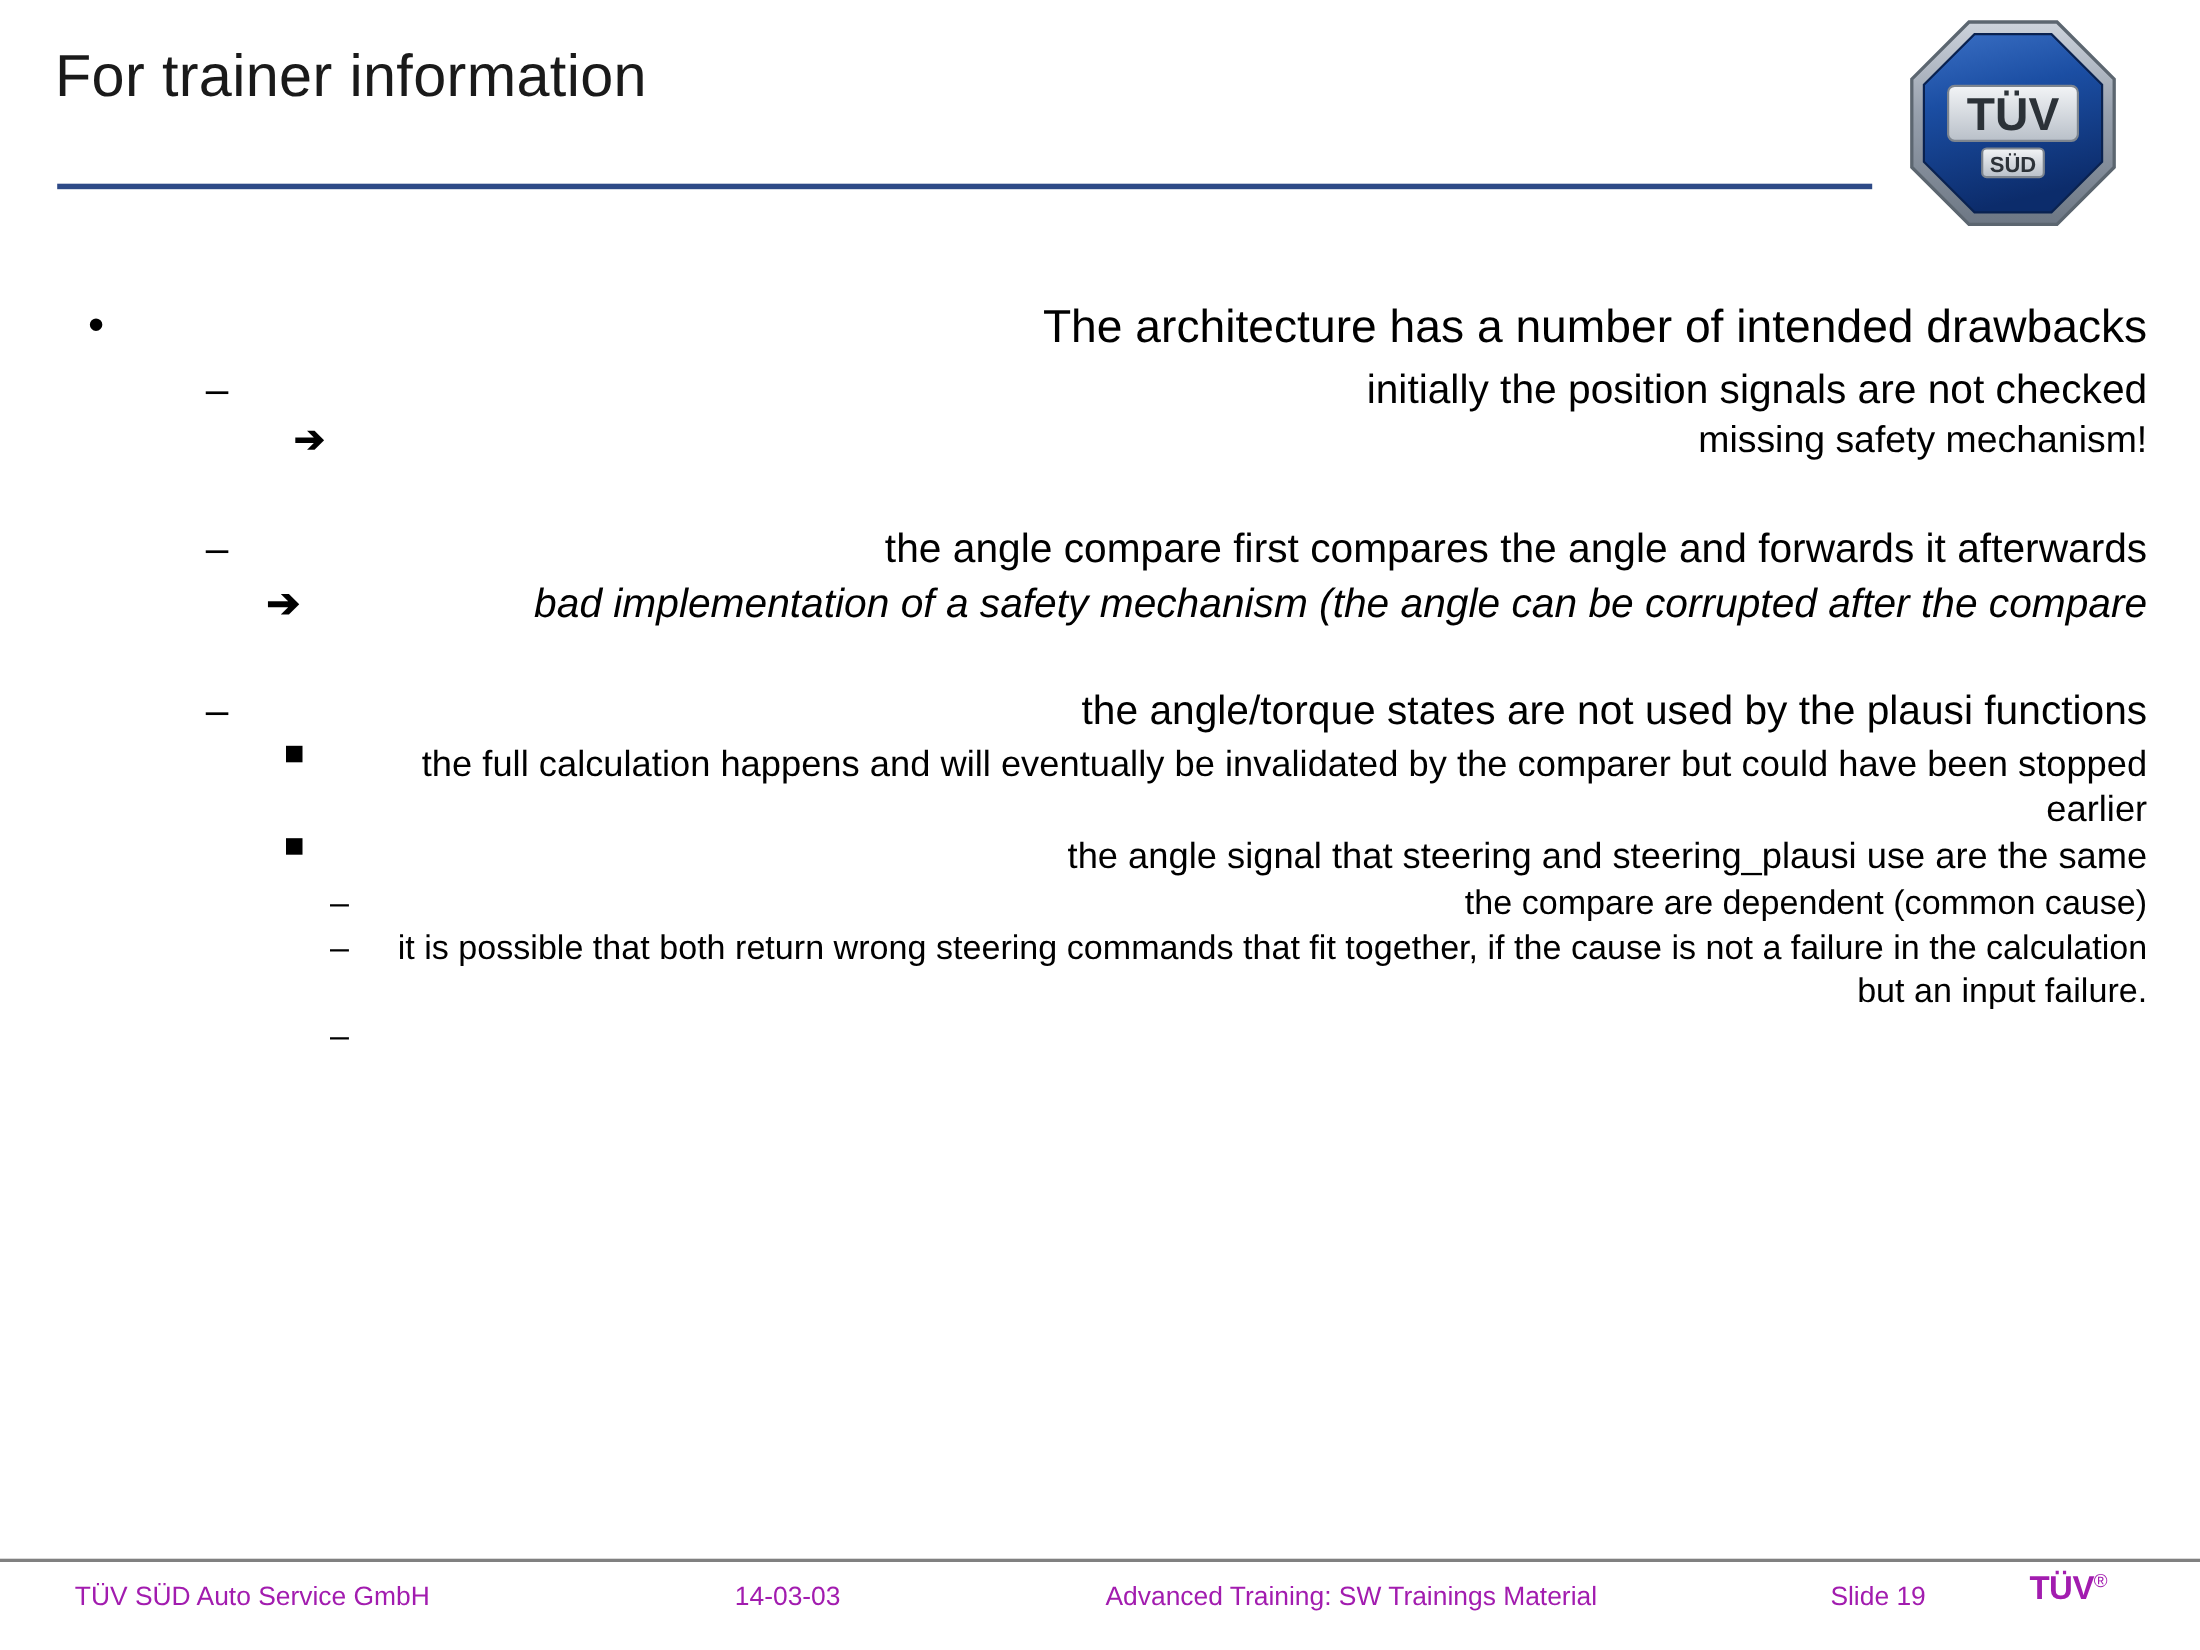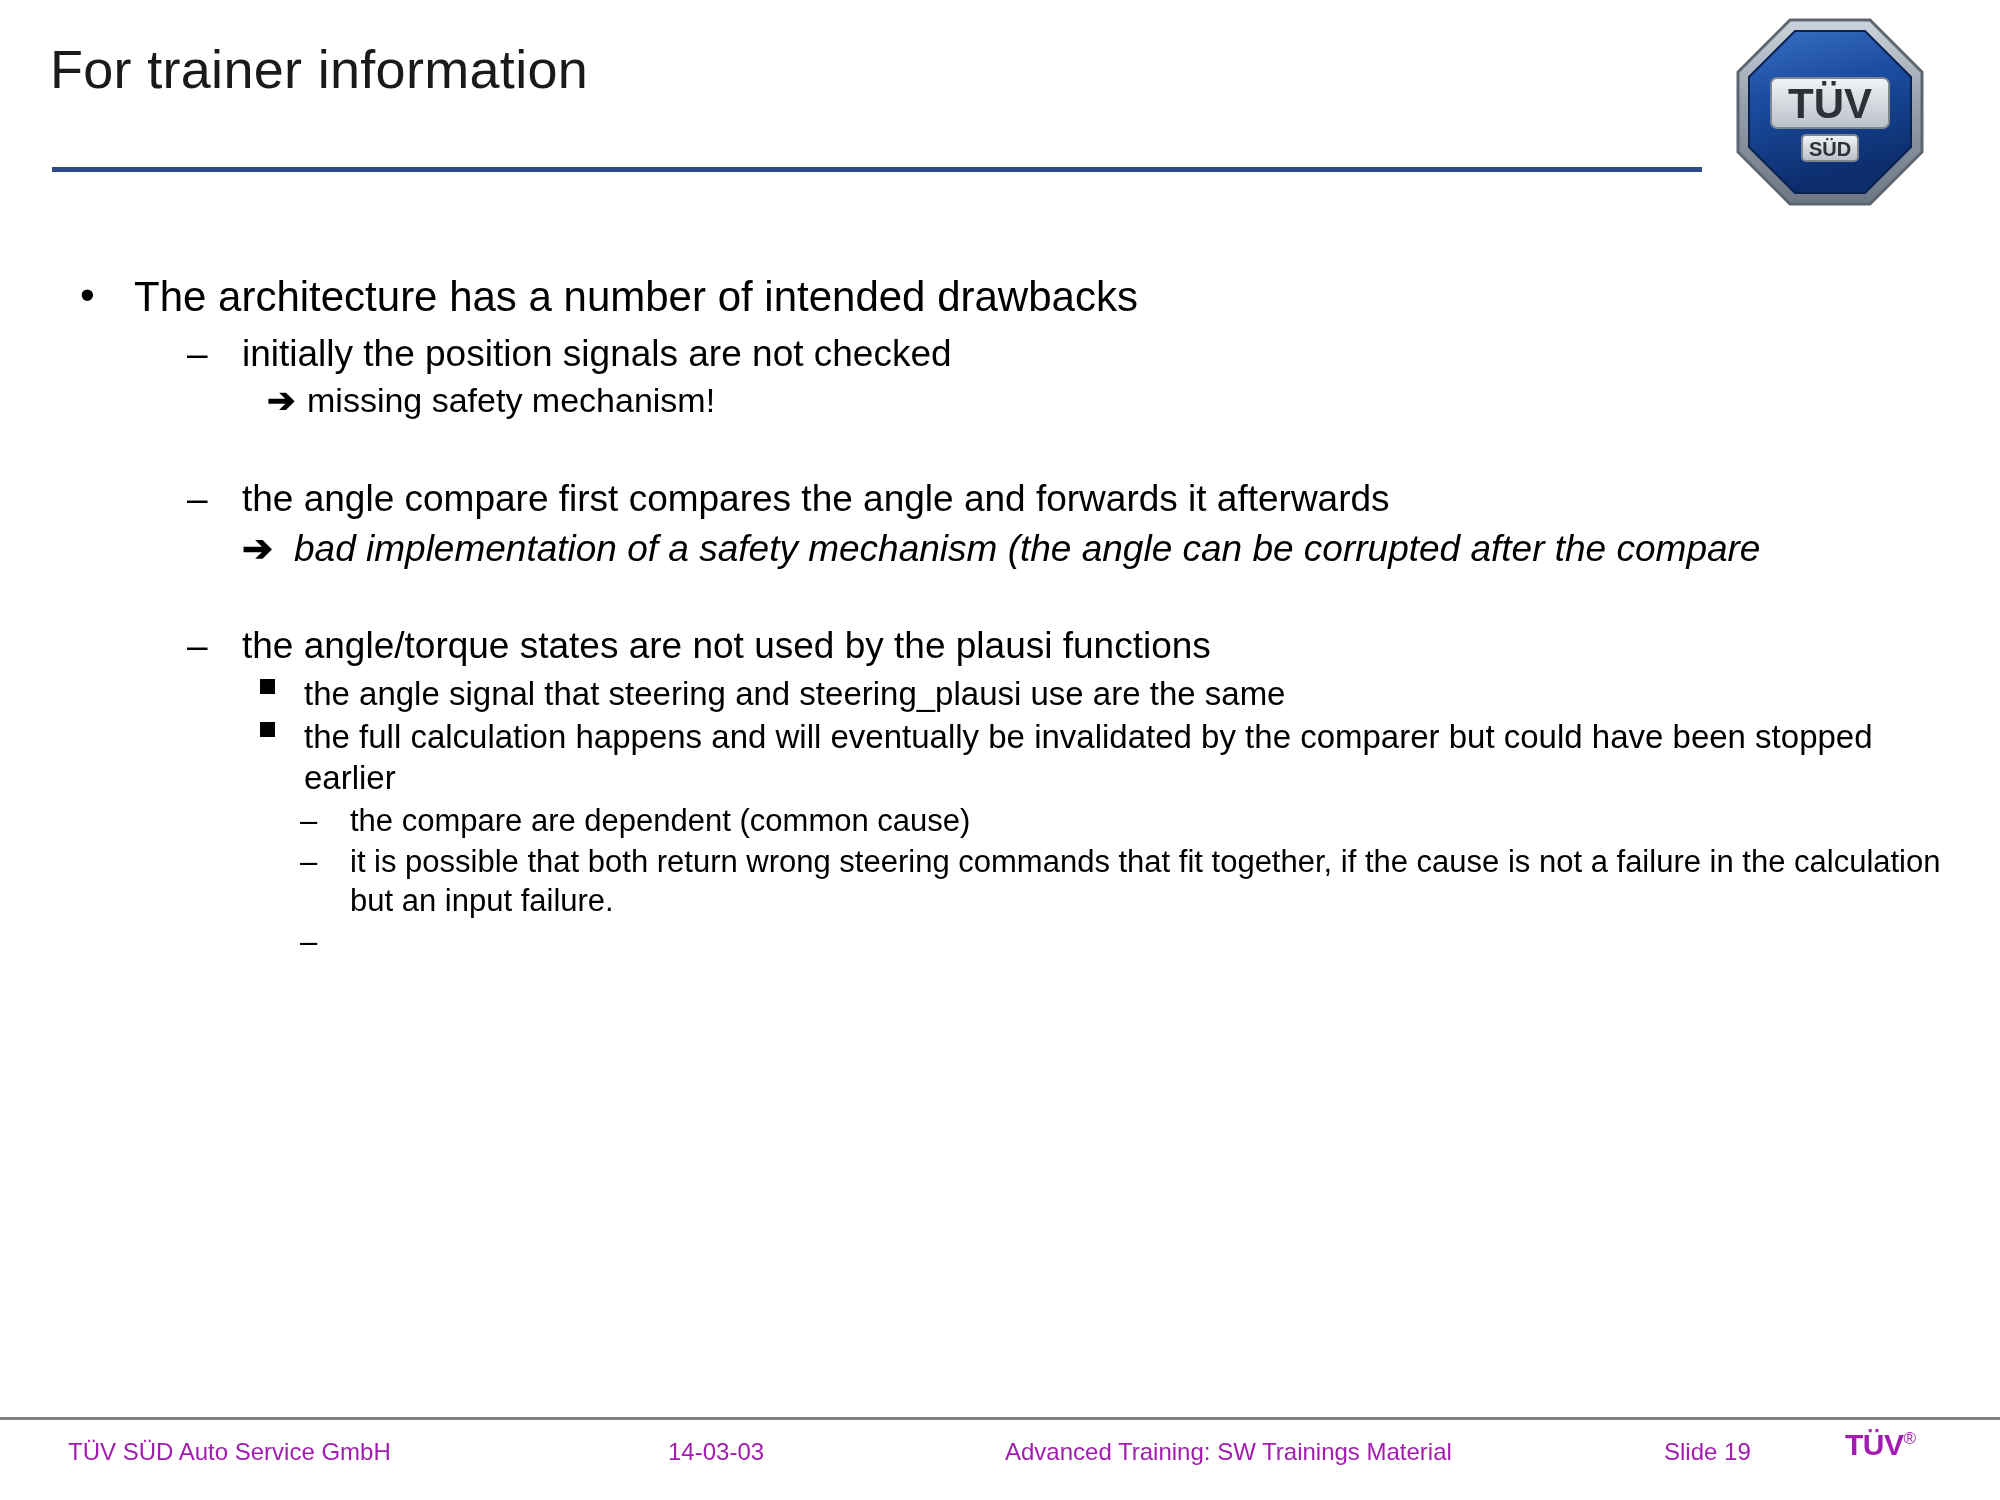--- a/index.html
+++ b/index.html
@@ -13,20 +13,21 @@
     font-family: "Liberation Sans", sans-serif;
     color: #000000;
     overflow: hidden;
     position: relative;
   }
   .slide {
     position: relative;
     width: 1980px;
     height: 1500px;
     box-sizing: border-box;
+    text-align: right;
   }
 
   
   .title {
     position: absolute;
     left: 50px;
     top: 40px;
     font-size: 54px;
     line-height: 1.1;
     color: #1a1a1a;
@@ -250,26 +251,26 @@
 
     <div class="spacer-md"></div>
 
     <div class="lvl2">
       <span class="marker">–</span>
       <span>the angle/torque states are not used by the plausi functions</span>
     </div>
 
     <div class="lvl3">
       <span class="marker"><span class="sq"></span></span>
-      <span>the angle signal that steering and steering_plausi use are the same</span>
+      <span>the full calculation happens and will eventually be invalidated by the comparer but could have been stopped earlier</span>
     </div>
 
     <div class="lvl3">
       <span class="marker"><span class="sq"></span></span>
-      <span>the full calculation happens and will eventually be invalidated by the comparer but could have been stopped earlier</span>
+      <span>the angle signal that steering and steering_plausi use are the same</span>
     </div>
 
     <div class="lvl4">
       <span class="marker">–</span>
       <span>the compare are dependent (common cause)</span>
     </div>
 
     <div class="lvl4">
       <span class="marker">–</span>
       <span>it is possible that both return wrong steering commands that fit together, if the cause is not a failure in the calculation but an input failure.</span>

